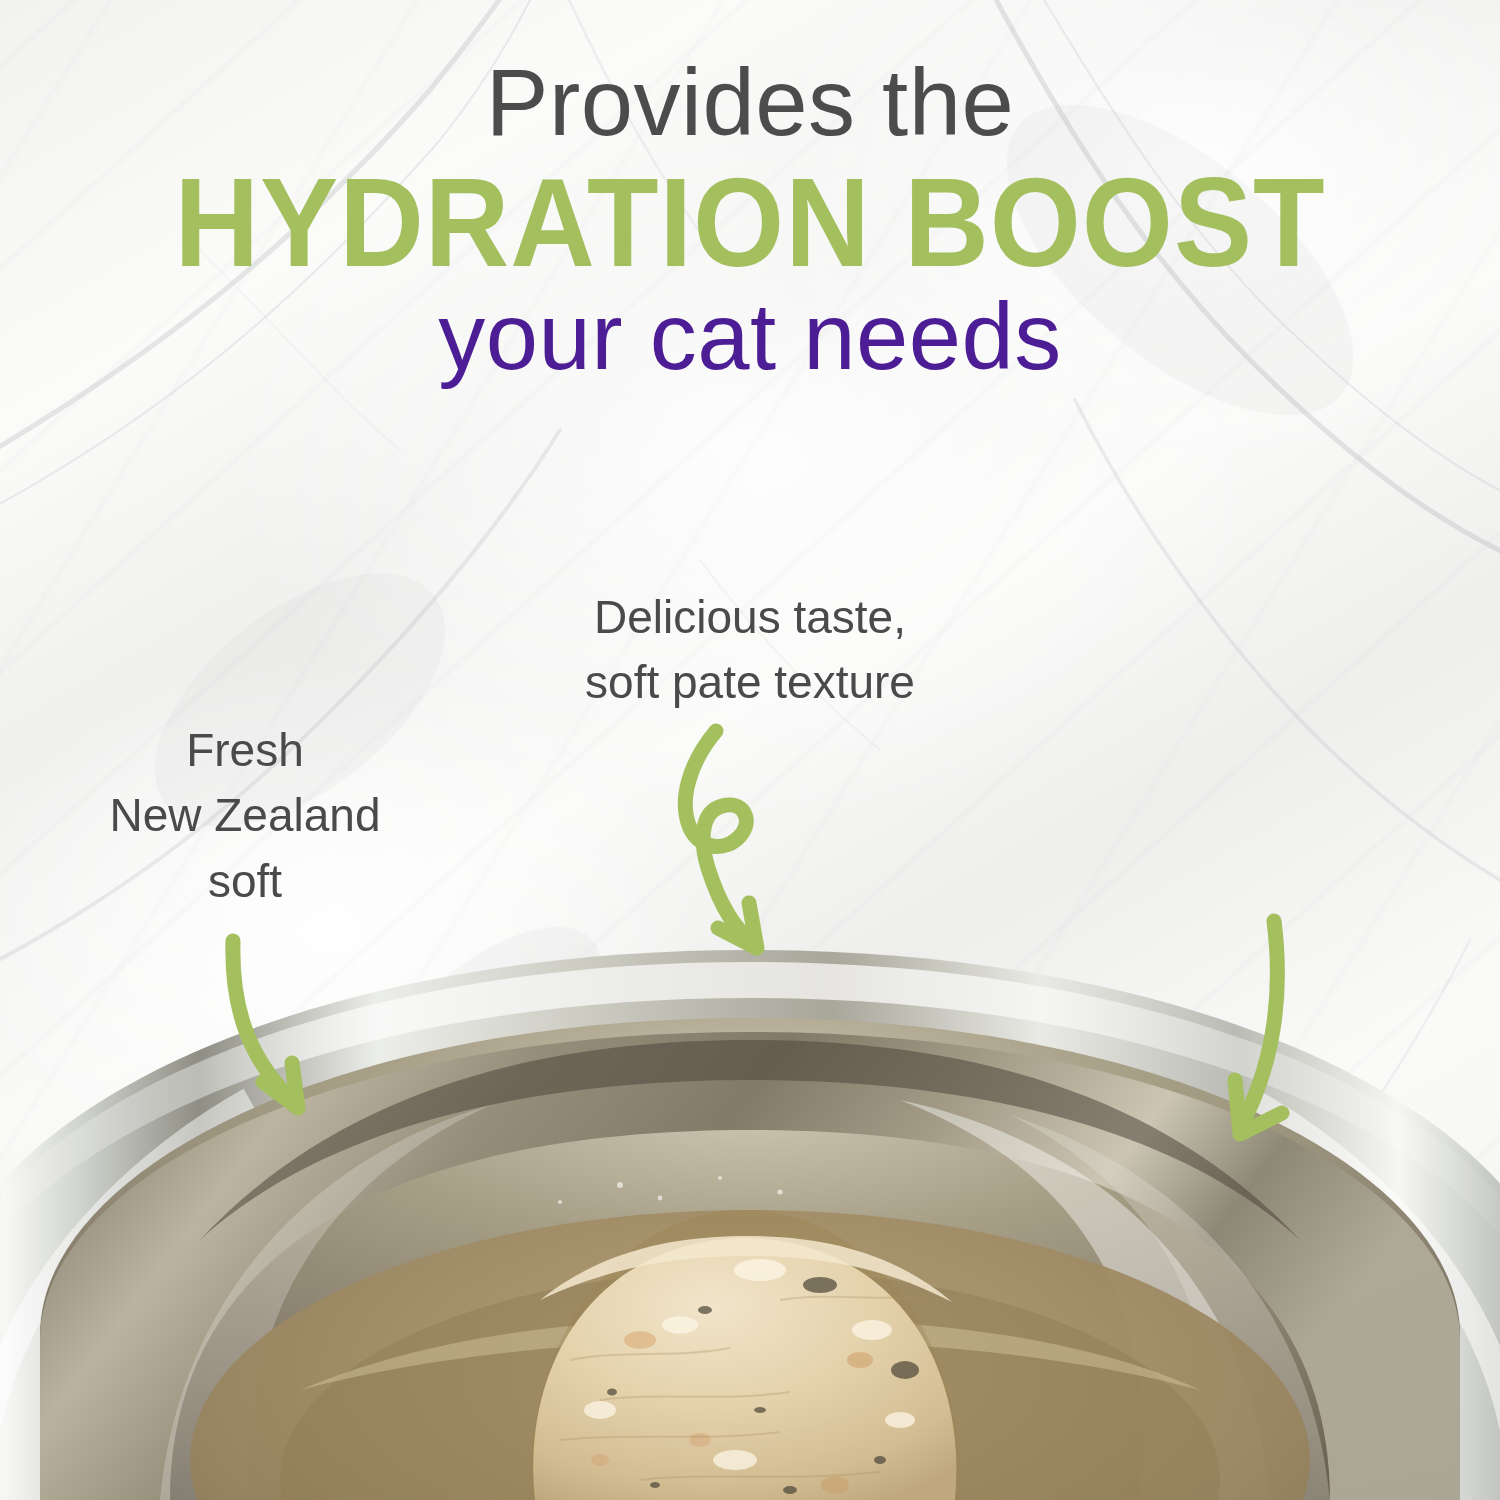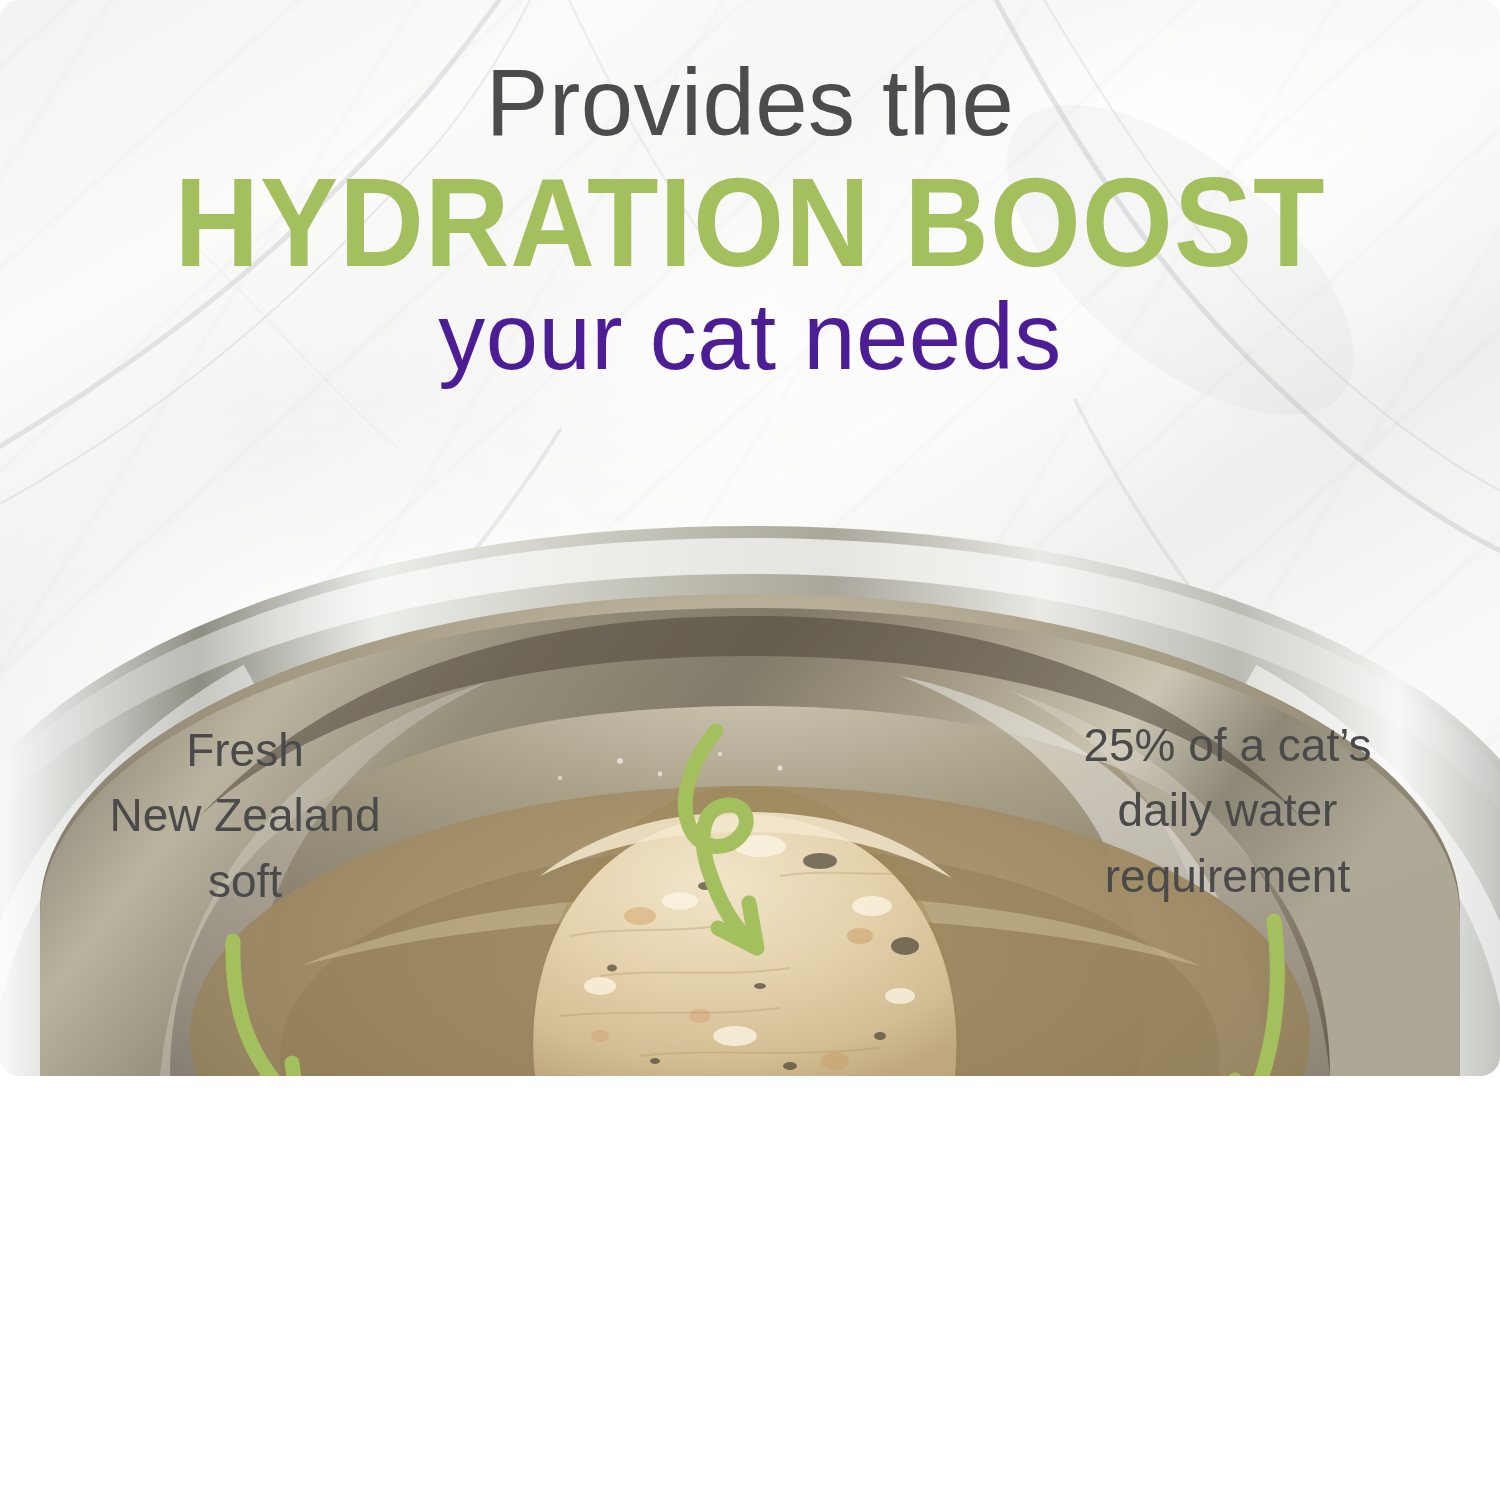--- a/index.html
+++ b/index.html
@@ -3,25 +3,24 @@
 <meta charset="utf-8">
 <style>
   html, body {
     margin: 0;
     padding: 0;
     background: #ffffff;
   }
   #stage {
     position: relative;
     width: 1500px;
-    height: 1076px;
+    height: 1500px;
     overflow: hidden;
     font-family: "Liberation Sans", sans-serif;
     background: #f4f4f3;
-    border-radius: 20px;
   }
 
   
   .marble {
     position: absolute;
     inset: 0;
     background:
       
       radial-gradient(ellipse 600px 420px at 78% 12%, rgba(255,255,255,0.95) 0%, rgba(255,255,255,0) 70%),
       radial-gradient(ellipse 520px 380px at 22% 62%, rgba(255,255,255,0.9) 0%, rgba(255,255,255,0) 72%),
@@ -319,17 +318,16 @@
       <g>
         <path d="M1274,921 C 1284,1000 1272,1068 1240,1128"></path>
         <path d="M1235,1080 L1240,1134 L1282,1113" stroke-width="15"></path>
       </g>
     </g>
   </svg>
 
   <div class="callout" id="callout-left">Fresh
 New Zealand
 soft</div>
-  <div class="callout" id="callout-right">25% of a cat’s
-daily water
-requirement</div>
+  <div class="callout" id="callout-center">Delicious taste,
+soft pate texture</div>
 
 </div>
 
 </body></html>

